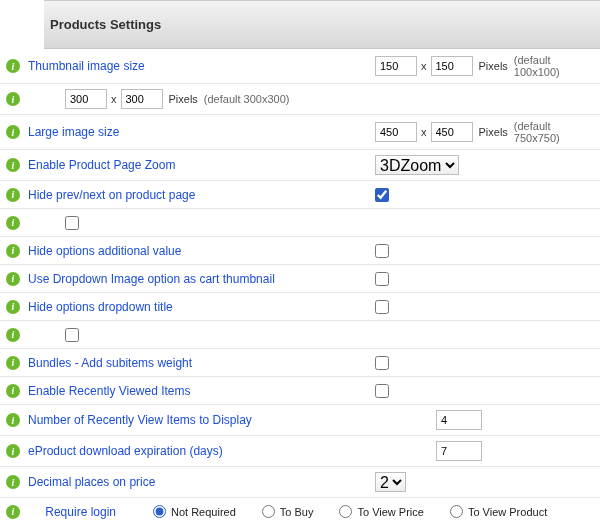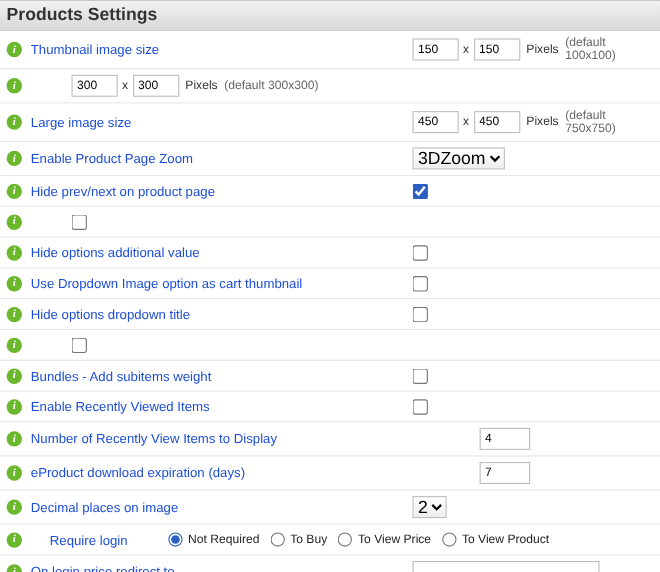--- a/index.html
+++ b/index.html
@@ -9,24 +9,25 @@
     font-size: 11px;
     color: #222;
     background: #fff;
     width: 600px;
   }
   .panel-header {
     background: linear-gradient(#f2f2f2, #d8d8d8);
     border: 1px solid #c8c8c8;
     border-left: none;
     border-right: none;
-    padding: 4px 6px;
+    padding: 16px 6px;
     font-weight: bold;
-    font-size: 16px;
+    font-size: 13px;
     color: #333;
+    margin-left: 44px;
   }
   .rows { }
   .row {
     display: flex;
     align-items: center;
     border-bottom: 1px solid #e6e6e6;
     padding: 5px 6px;
     min-height: 28px;
   }
   .info-icon {
@@ -88,21 +89,21 @@
   }
   input[type=checkbox] {
     width: 14px; height: 14px;
     accent-color: #2b5fc4;
     margin: 0;
   }
   input[type=radio] {
     accent-color: #2b5fc4;
     margin: 0 2px 0 0;
   }
-  .radio-group { display: flex; gap: 10px; align-items: flex-end; flex-wrap: wrap; }
+  .radio-group { display: flex; gap: 26px; align-items: flex-end; flex-wrap: wrap; }
   .radio-opt { display: flex; align-items: center; gap: 3px; white-space: nowrap; }
   .x-sep { color: #333; }
 </style>
 </head>
 <body>
 
 <div class="panel-header">
   <span>Products Settings</span>
 </div>
 
@@ -226,21 +227,21 @@
   <div class="row">
     <div class="info-icon">i</div>
     <div class="label">eProduct download expiration (days)</div>
     <div class="control" style="padding-left:98px;">
       <input class="small-input" value="7" style="">
     </div>
   </div>
 
   <div class="row">
     <div class="info-icon">i</div>
-    <div class="label">Decimal places on image</div>
+    <div class="label">Decimal places on price</div>
     <div class="control">
       <select>
         <option>2</option>
       </select>
     </div>
   </div>
 
   <div class="row">
     <div class="info-icon">i</div>
     <div class="label" style="flex:0 0 88px;text-align:right;">Require login</div>

